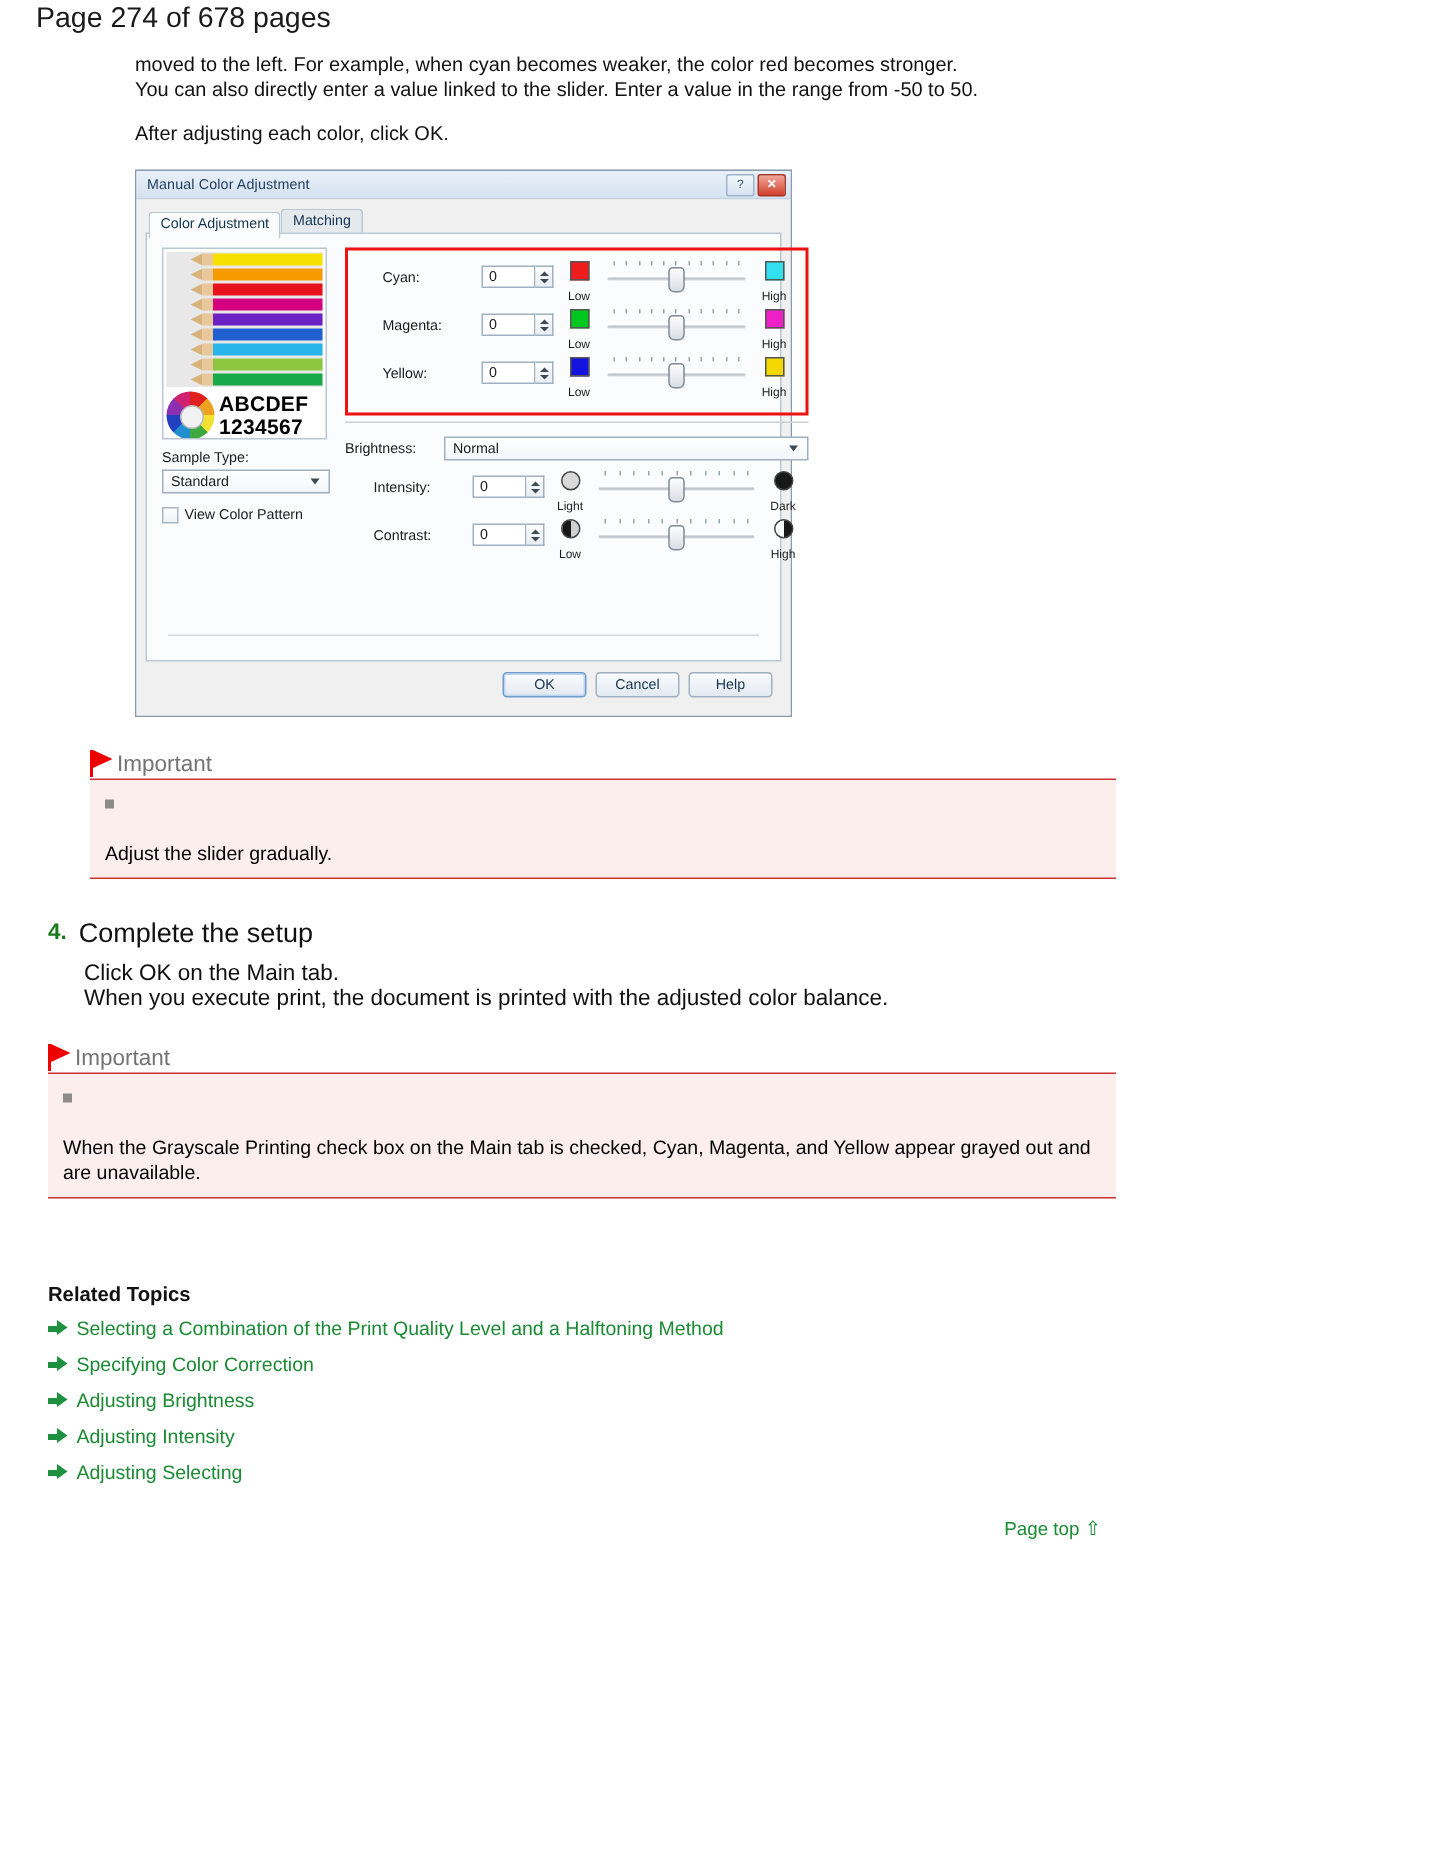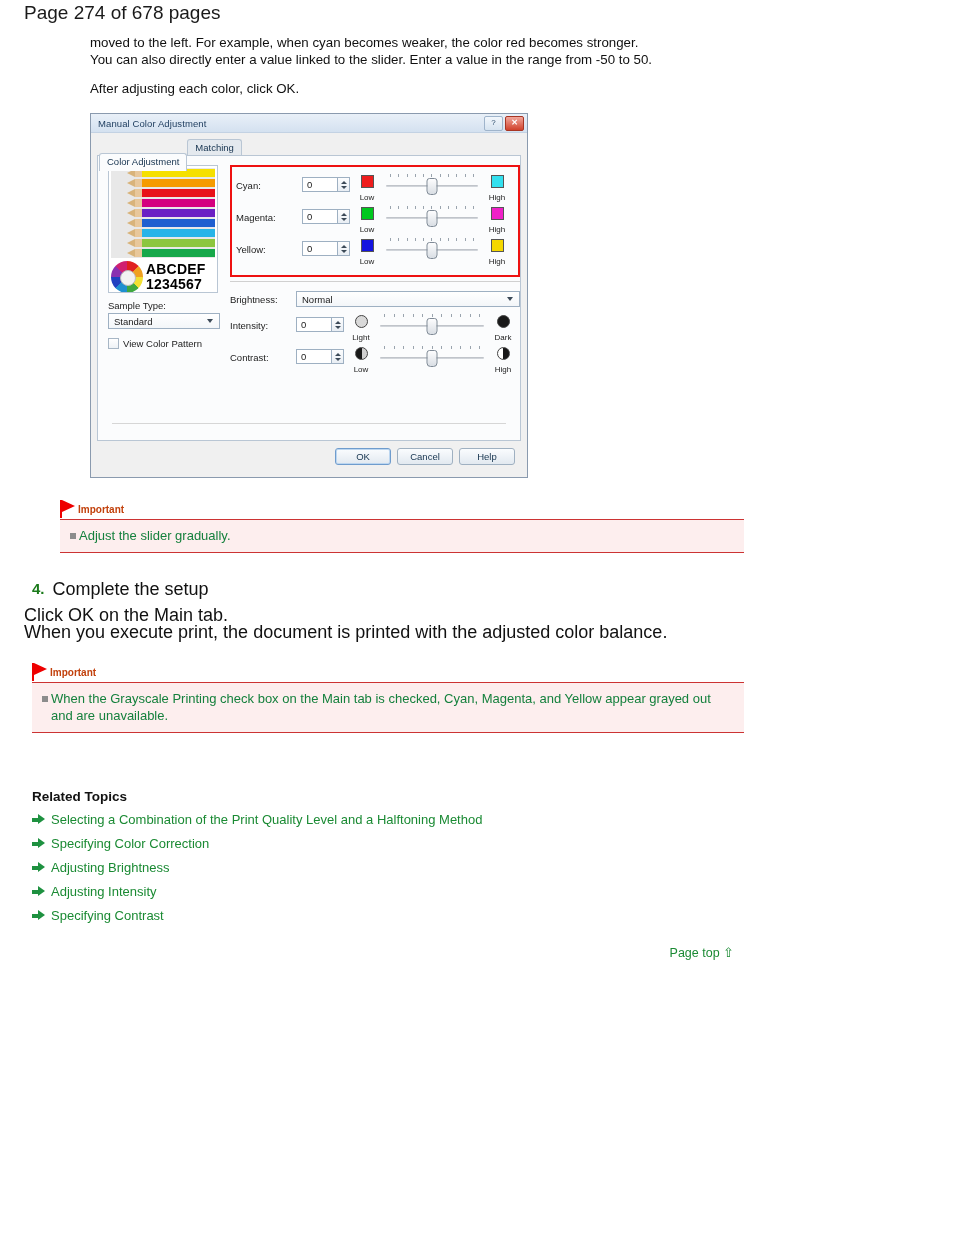--- a/index.html
+++ b/index.html
@@ -107,21 +107,21 @@
     border-bottom: none;
     border-radius: 3px 3px 0 0;
     background: #e4e9ee;
     color: #16334f;
     position: relative;
     top: 1px;
   }
   .tab.active {
     background: #fbfcfd;
     color: #16334f;
-    top: 16px;
+    top: 4px;
     padding-bottom: 4px;
     z-index: 2;
   }
   .tabpanel {
     border: 1px solid #b9c6d4;
     background: #fbfcfd;
     padding: 9px 10px 8px 10px;
     position: relative;
   }
 
@@ -228,20 +228,21 @@
     border: 2px solid #ee1111;
     padding: 6px 4px 6px 4px;
     box-sizing: border-box;
     margin-bottom: 4px;
   }
 
   .slider-row {
     display: flex;
     align-items: flex-start;
     height: 32px;
+    margin-left: 19px;
   }
   .slider-row .s-label {
     width: 66px;
     font-size: 9.5px;
     color: #1b1b1b;
     padding-top: 7px;
   }
   .spin {
     width: 36px; height: 15px;
     border: 1px solid #9eb0c2;
@@ -406,37 +407,38 @@
     position: absolute; left: 0; top: 0; width: 2px; height: 18px; background: #ee0000;
   }
   .flag-wrap .tri {
     position: absolute; left: 2px; top: 0;
     width: 0; height: 0;
     border-top: 6px solid transparent;
     border-bottom: 6px solid transparent;
     border-left: 13px solid #ee0000;
   }
   .important-title {
-    font-size: 10px;
-    font-weight: bold;
-    color: #c2410c;
+    font-size: 15px;
+    font-weight: normal;
+    color: #737373;
   }
   .important-box {
     background: #fdeeee;
     border-top: 1px solid #cc3333;
     border-bottom: 1px solid #cc3333;
     padding: 7px 10px 8px 10px;
     margin-top: 1px;
   }
   .important-item {
     display: flex;
-    gap: 3px;
+    gap: 21px;
     font-size: 13px;
     line-height: 17px;
-    color: #15803d;
+    color: #000000;
+    flex-direction: column;
   }
   .bullet-sq {
     width: 6px; height: 6px;
     background: #8c8c8c;
     margin-top: 6px;
     flex: 0 0 6px;
   }
 
   
   .step {
@@ -450,22 +452,23 @@
     font-weight: bold;
     color: #1a7a1a;
     line-height: 20px;
   }
   .step-title {
     font-size: 18px;
     color: #111;
     line-height: 20px;
   }
   .step-body {
+    margin-left: 32px;
     margin-top: 8px;
-    font-size: 18px;
+    font-size: 15px;
     line-height: 17px;
     color: #111;
   }
 
   
   .related {
     margin-top: 56px;
     margin-left: 8px;
   }
   .related-title {
@@ -908,21 +911,21 @@
           <span class="stem"></span>
           <span class="head"></span>
         </span>
       <a href="#">Adjusting Intensity</a>
     </div>
     <div class="related-link">
       <span class="arrow-icon">
           <span class="stem"></span>
           <span class="head"></span>
         </span>
-      <a href="#">Specifying Contrast</a>
+      <a href="#">Adjusting Selecting</a>
     </div>
   </div>
 
   <div class="page-top">
     <span>Page top</span>
     <span class="uparrow">⇧</span>
   </div>
 
 </div>
 

